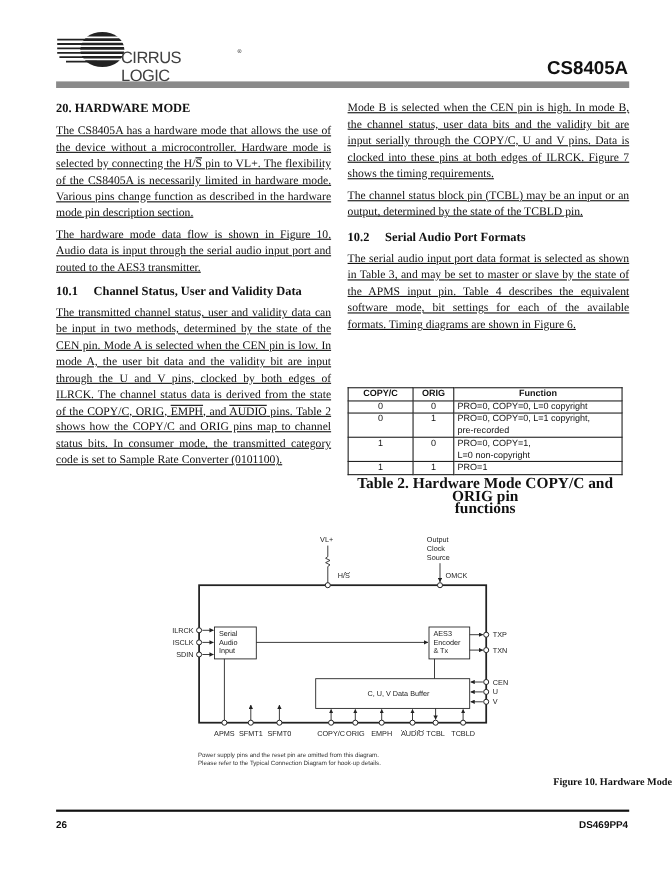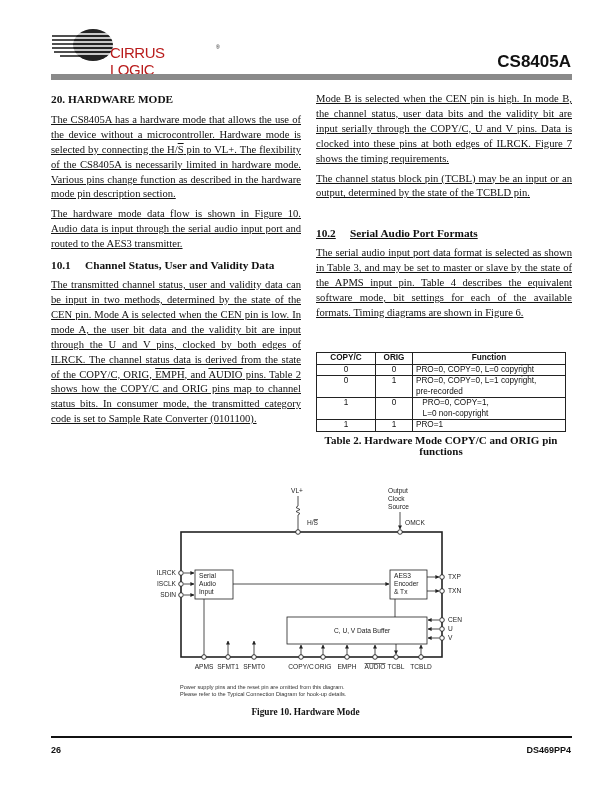--- a/index.html
+++ b/index.html
@@ -1,31 +1,31 @@
 <!DOCTYPE html>
 <html><head>
 <meta charset="utf-8">
 <style>
   html, body { margin:0; padding:0; background:#fff; }
   body { width:611px; height:791px; position:relative; overflow:hidden; font-family:"Liberation Serif", serif; color:#111; }
   .abs { position:absolute; }
-  .logo-text { font-family:"Liberation Sans", sans-serif; font-size:15px; letter-spacing:-0.5px; color:#b91c1c; }
+  .logo-text { font-family:"Liberation Sans", sans-serif; font-size:15px; letter-spacing:-0.5px; color:#404040; }
   .doc-id { font-family:"Liberation Sans", sans-serif; font-weight:bold; font-size:17px;margin-top:16px; }
   .hdr-bar { background:#8a8a8a; height:6px; }
   .col { font-size:10.6px; line-height:14.9px; text-align:justify; }
   .col p { margin:0 0 5px 0;text-decoration:underline; }
   h1.sec { font-size:11.3px; font-weight:bold; margin:0 0 6px 0; }
   h2.sub { font-size:11.3px; font-weight:bold; margin:6px 0 6px 0; line-height:14px; display:flex; }
   h2.sub .num { width:34px; flex:none; }
   .ov { text-decoration:overline; }
   table.t2 { border-collapse:collapse; font-family:"Liberation Sans", sans-serif; font-size:8.2px; width:250px; }
   table.t2 th, table.t2 td { border:1px solid #222; padding:0 3px; line-height:10.5px; }
   table.t2 th { font-weight:bold; text-align:center; }
   table.t2 td.c { text-align:center; }
-  .caption { font-size:11px; font-weight:bold; text-align:center; line-height:11px; }
+  .caption { font-size:14px; font-weight:bold; text-align:center; line-height:11px; }
   .fig-caption { font-size:9.3px; font-weight:bold; }
   .note { font-family:"Liberation Sans", sans-serif; font-size:5.6px; line-height:7px; color:#333; }
   .foot { font-family:"Liberation Sans", sans-serif; font-weight:bold; font-size:9px;text-align:center; }
   svg text { font-family:"Liberation Sans", sans-serif; font-size:6.6px; fill:#222; }
 </style>
 </head>
 <body>
 
 <div class="abs" style="left:48px;top:28px;width:160px;height:38px;">
   <svg width="70" height="38" viewBox="0 0 70 38">
@@ -60,21 +60,21 @@
   <h2 class="sub">
       <span class="num">10.1</span>
       <span>Channel Status, User and Validity Data</span>
     </h2>
   <p><span>The transmitted channel status, user and validity data can be input in two methods, determined by the state of the CEN pin. Mode A is selected when the CEN pin is low. In mode A, the user bit data and the validity bit are input through the U and V pins, clocked by both edges of ILRCK. The channel status data is derived from the state of the COPY/C, ORIG, </span><span class="ov">EMPH</span><span>, and </span><span class="ov">AUDIO</span><span> pins. Table 2 shows how the COPY/C and ORIG pins map to channel status bits. In consumer mode, the transmitted category code is set to Sample Rate Converter (0101100).</span></p>
 </div>
 
 <div class="abs col" style="left:316px;top:92px;width:256px;">
   <p>Mode B is selected when the CEN pin is high. In mode B, the channel status, user data bits and the validity bit are input serially through the COPY/C, U and V pins. Data is clocked into these pins at both edges of ILRCK. Figure 7 shows the timing requirements.</p>
   <p>The channel status block pin (TCBL) may be an input or an output, determined by the state of the TCBLD pin.</p>
-  <h2 class="sub" style="margin-top:25px;text-decoration:underline;">
+  <h2 class="sub" style="margin-top:8px;">
       <span class="num">10.2</span>
       <span>Serial Audio Port Formats</span>
     </h2>
   <p>The serial audio input port data format is selected as shown in Table 3, and may be set to master or slave by the state of the APMS input pin. Table 4 describes the equivalent software mode, bit settings for each of the available formats. Timing diagrams are shown in Figure 6.</p>
 </div>
 
 <div class="abs" style="left:316px;top:352px;width:256px;">
   <table class="t2" style="width:250px;">
     <thead>
       <tr>
@@ -90,21 +90,21 @@
         <td>PRO=0, COPY=0, L=0 copyright</td>
       </tr>
       <tr>
         <td class="c" style="vertical-align:top;">0</td>
         <td class="c" style="vertical-align:top;">1</td>
         <td style="padding-right:20px;">PRO=0, COPY=0, L=1 copyright, pre-recorded</td>
       </tr>
       <tr>
         <td class="c" style="vertical-align:top;">1</td>
         <td class="c" style="vertical-align:top;">0</td>
-        <td style="padding-right:70px;text-align:center;">PRO=0, COPY=1, L=0 non-copyright</td>
+        <td style="padding-right:70px;">PRO=0, COPY=1, L=0 non-copyright</td>
       </tr>
       <tr>
         <td class="c">1</td>
         <td class="c">1</td>
         <td>PRO=1</td>
       </tr>
     </tbody>
   </table>
   <div class="caption" style="width:250px;margin-top:3px;">
     <div>Table 2. Hardware Mode COPY/C and ORIG pin</div>
@@ -209,17 +209,17 @@
       <line x1="421" y1="655" x2="421" y2="645" stroke="#222" stroke-width="0.8" marker-end="url(#arr)"></line>
       <circle cx="421" cy="657" r="2.3" fill="#fff" stroke="#222" stroke-width="0.9"></circle>
       <text x="421" y="669" text-anchor="middle">TCBLD</text>
     </g>
 </svg>
 
 <div class="abs note" style="left:180px;top:684px;">
   <div>Power supply pins and the reset pin are omitted from this diagram.</div>
   <div>Please refer to the Typical Connection Diagram for hook-up details.</div>
 </div>
-<div class="abs fig-caption" style="left:0;width:611px;text-align:center;top:707px;">Figure 10.  Hardware Mode</div>
+<div class="abs fig-caption" style="left:0;width:611px;text-align:right;top:707px;">Figure 10.  Hardware Mode</div>
 
 <div class="abs" style="left:51px;top:736px;width:521px;height:2px;background:#111;"></div>
 <div class="abs foot" style="left:51px;top:745px;">26</div>
 <div class="abs foot" style="right:40px;top:745px;">DS469PP4</div>
 
 </body></html>

